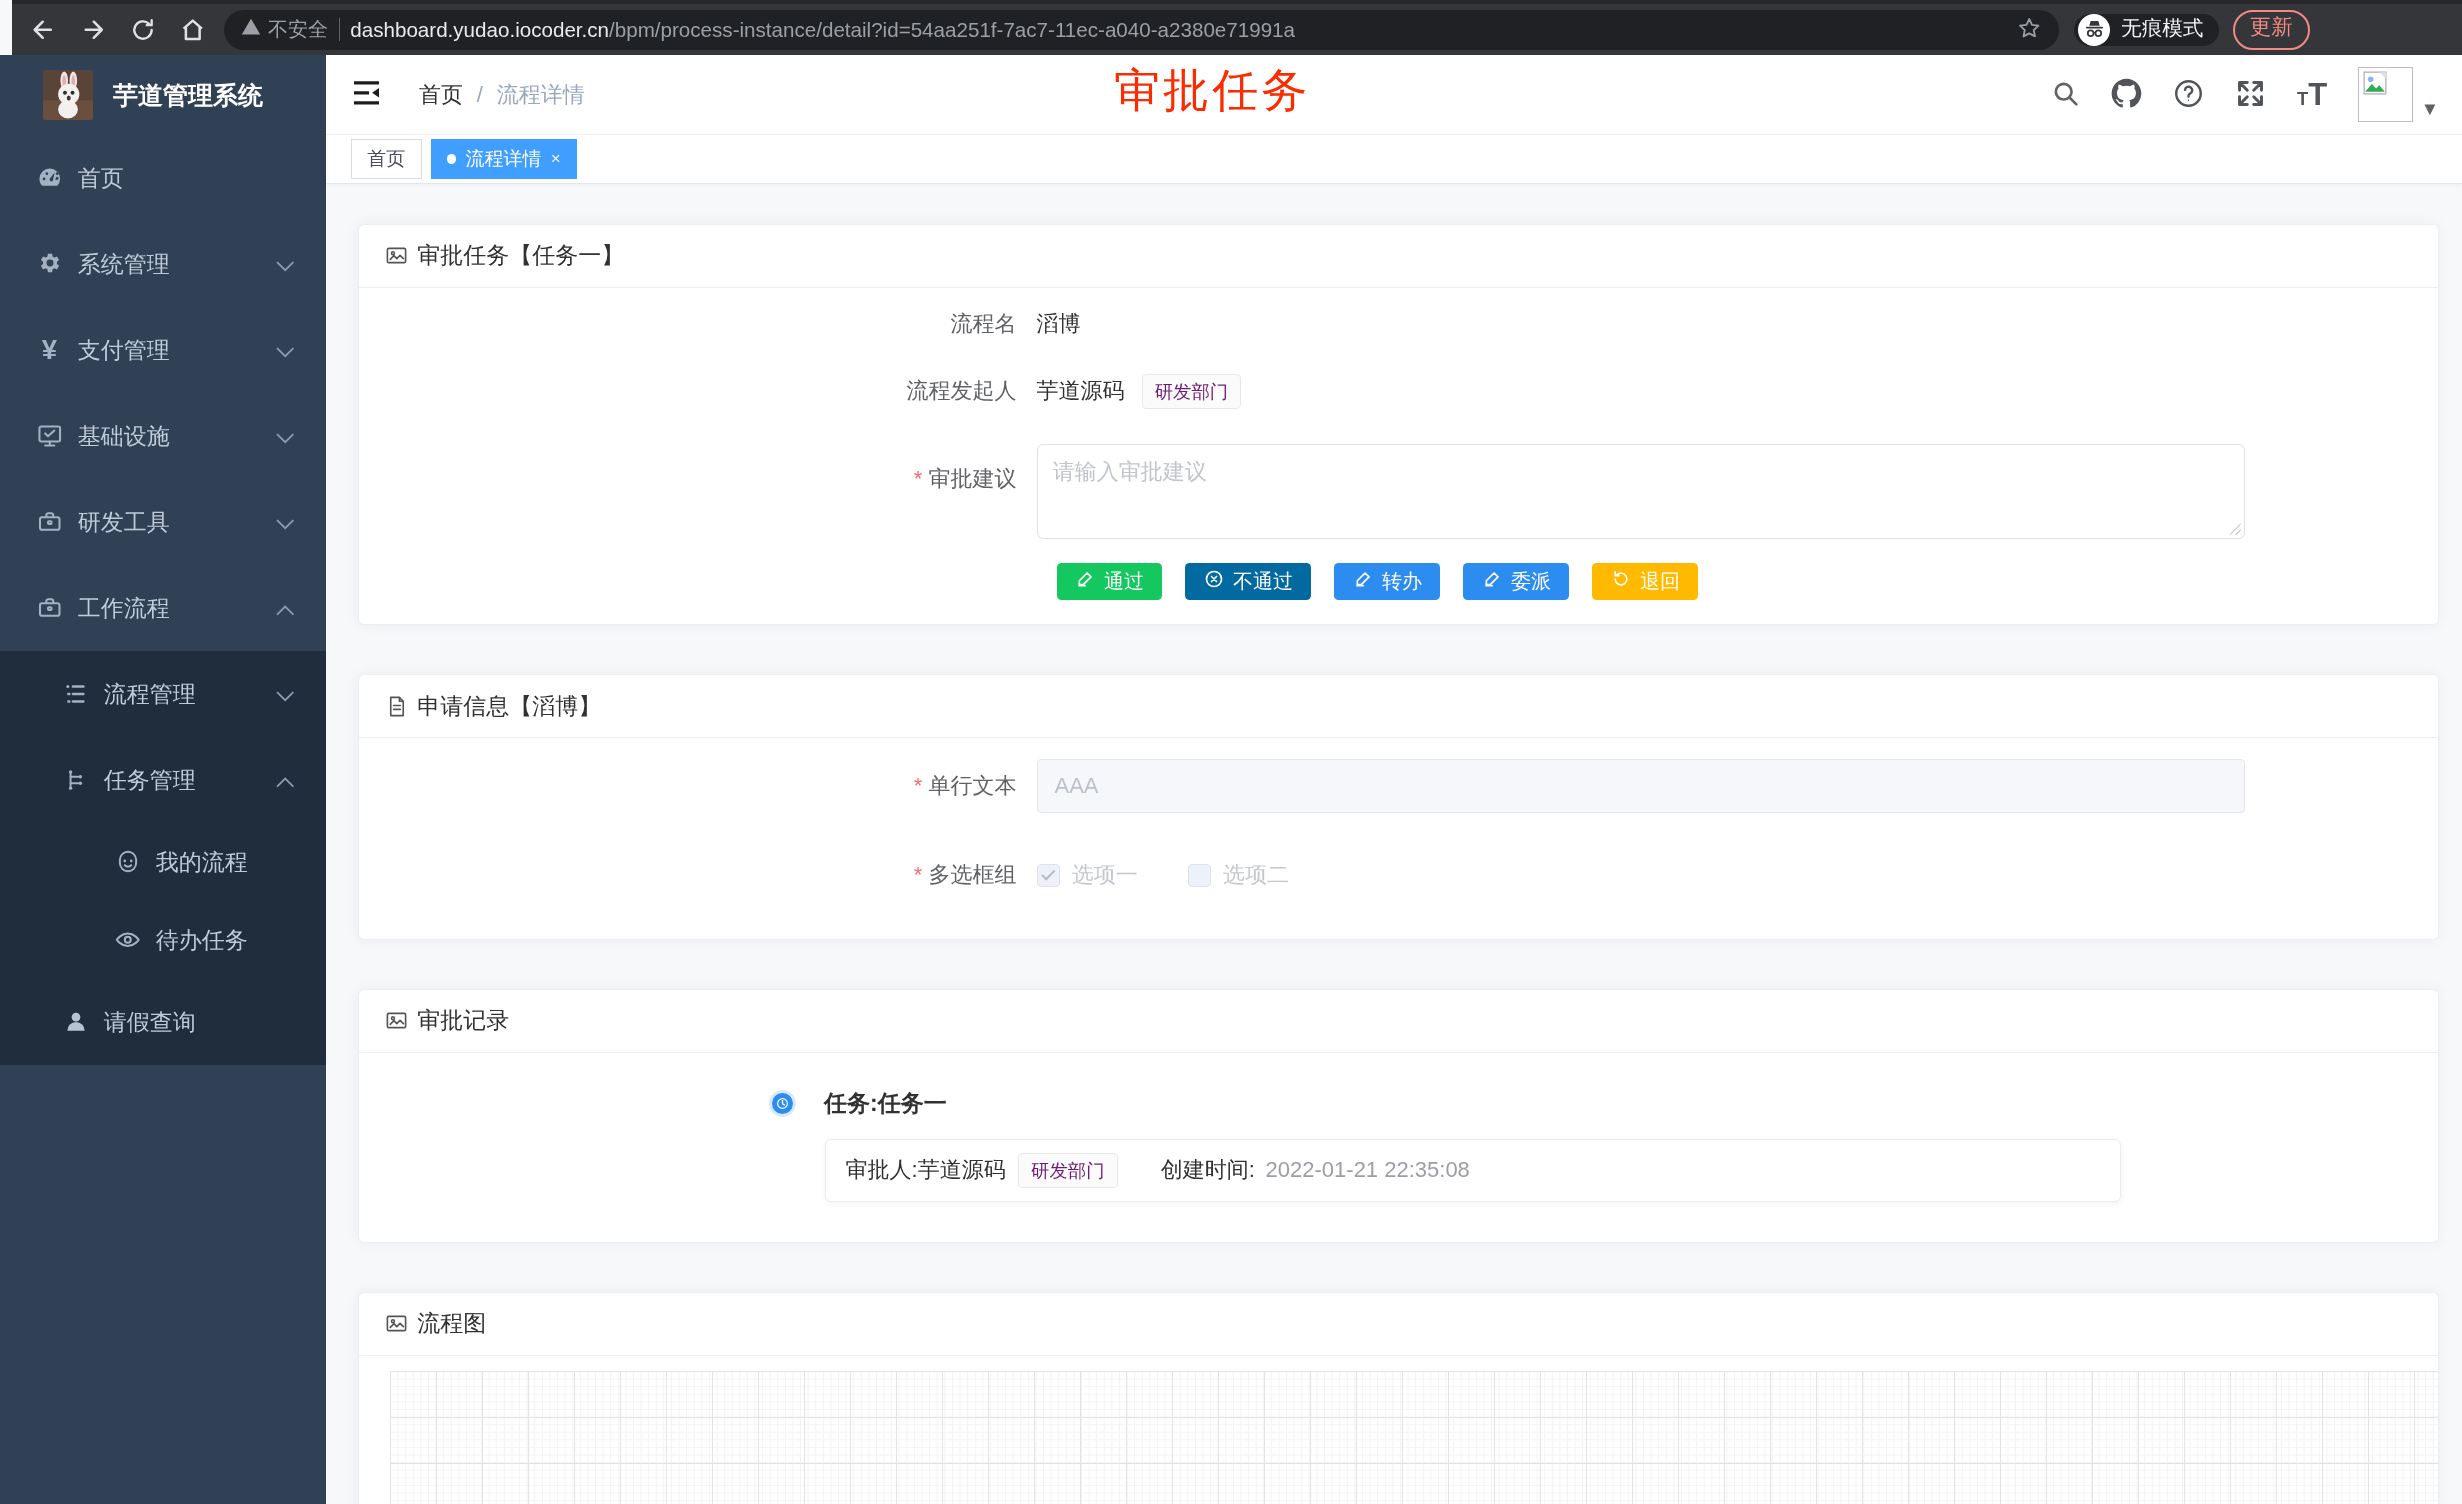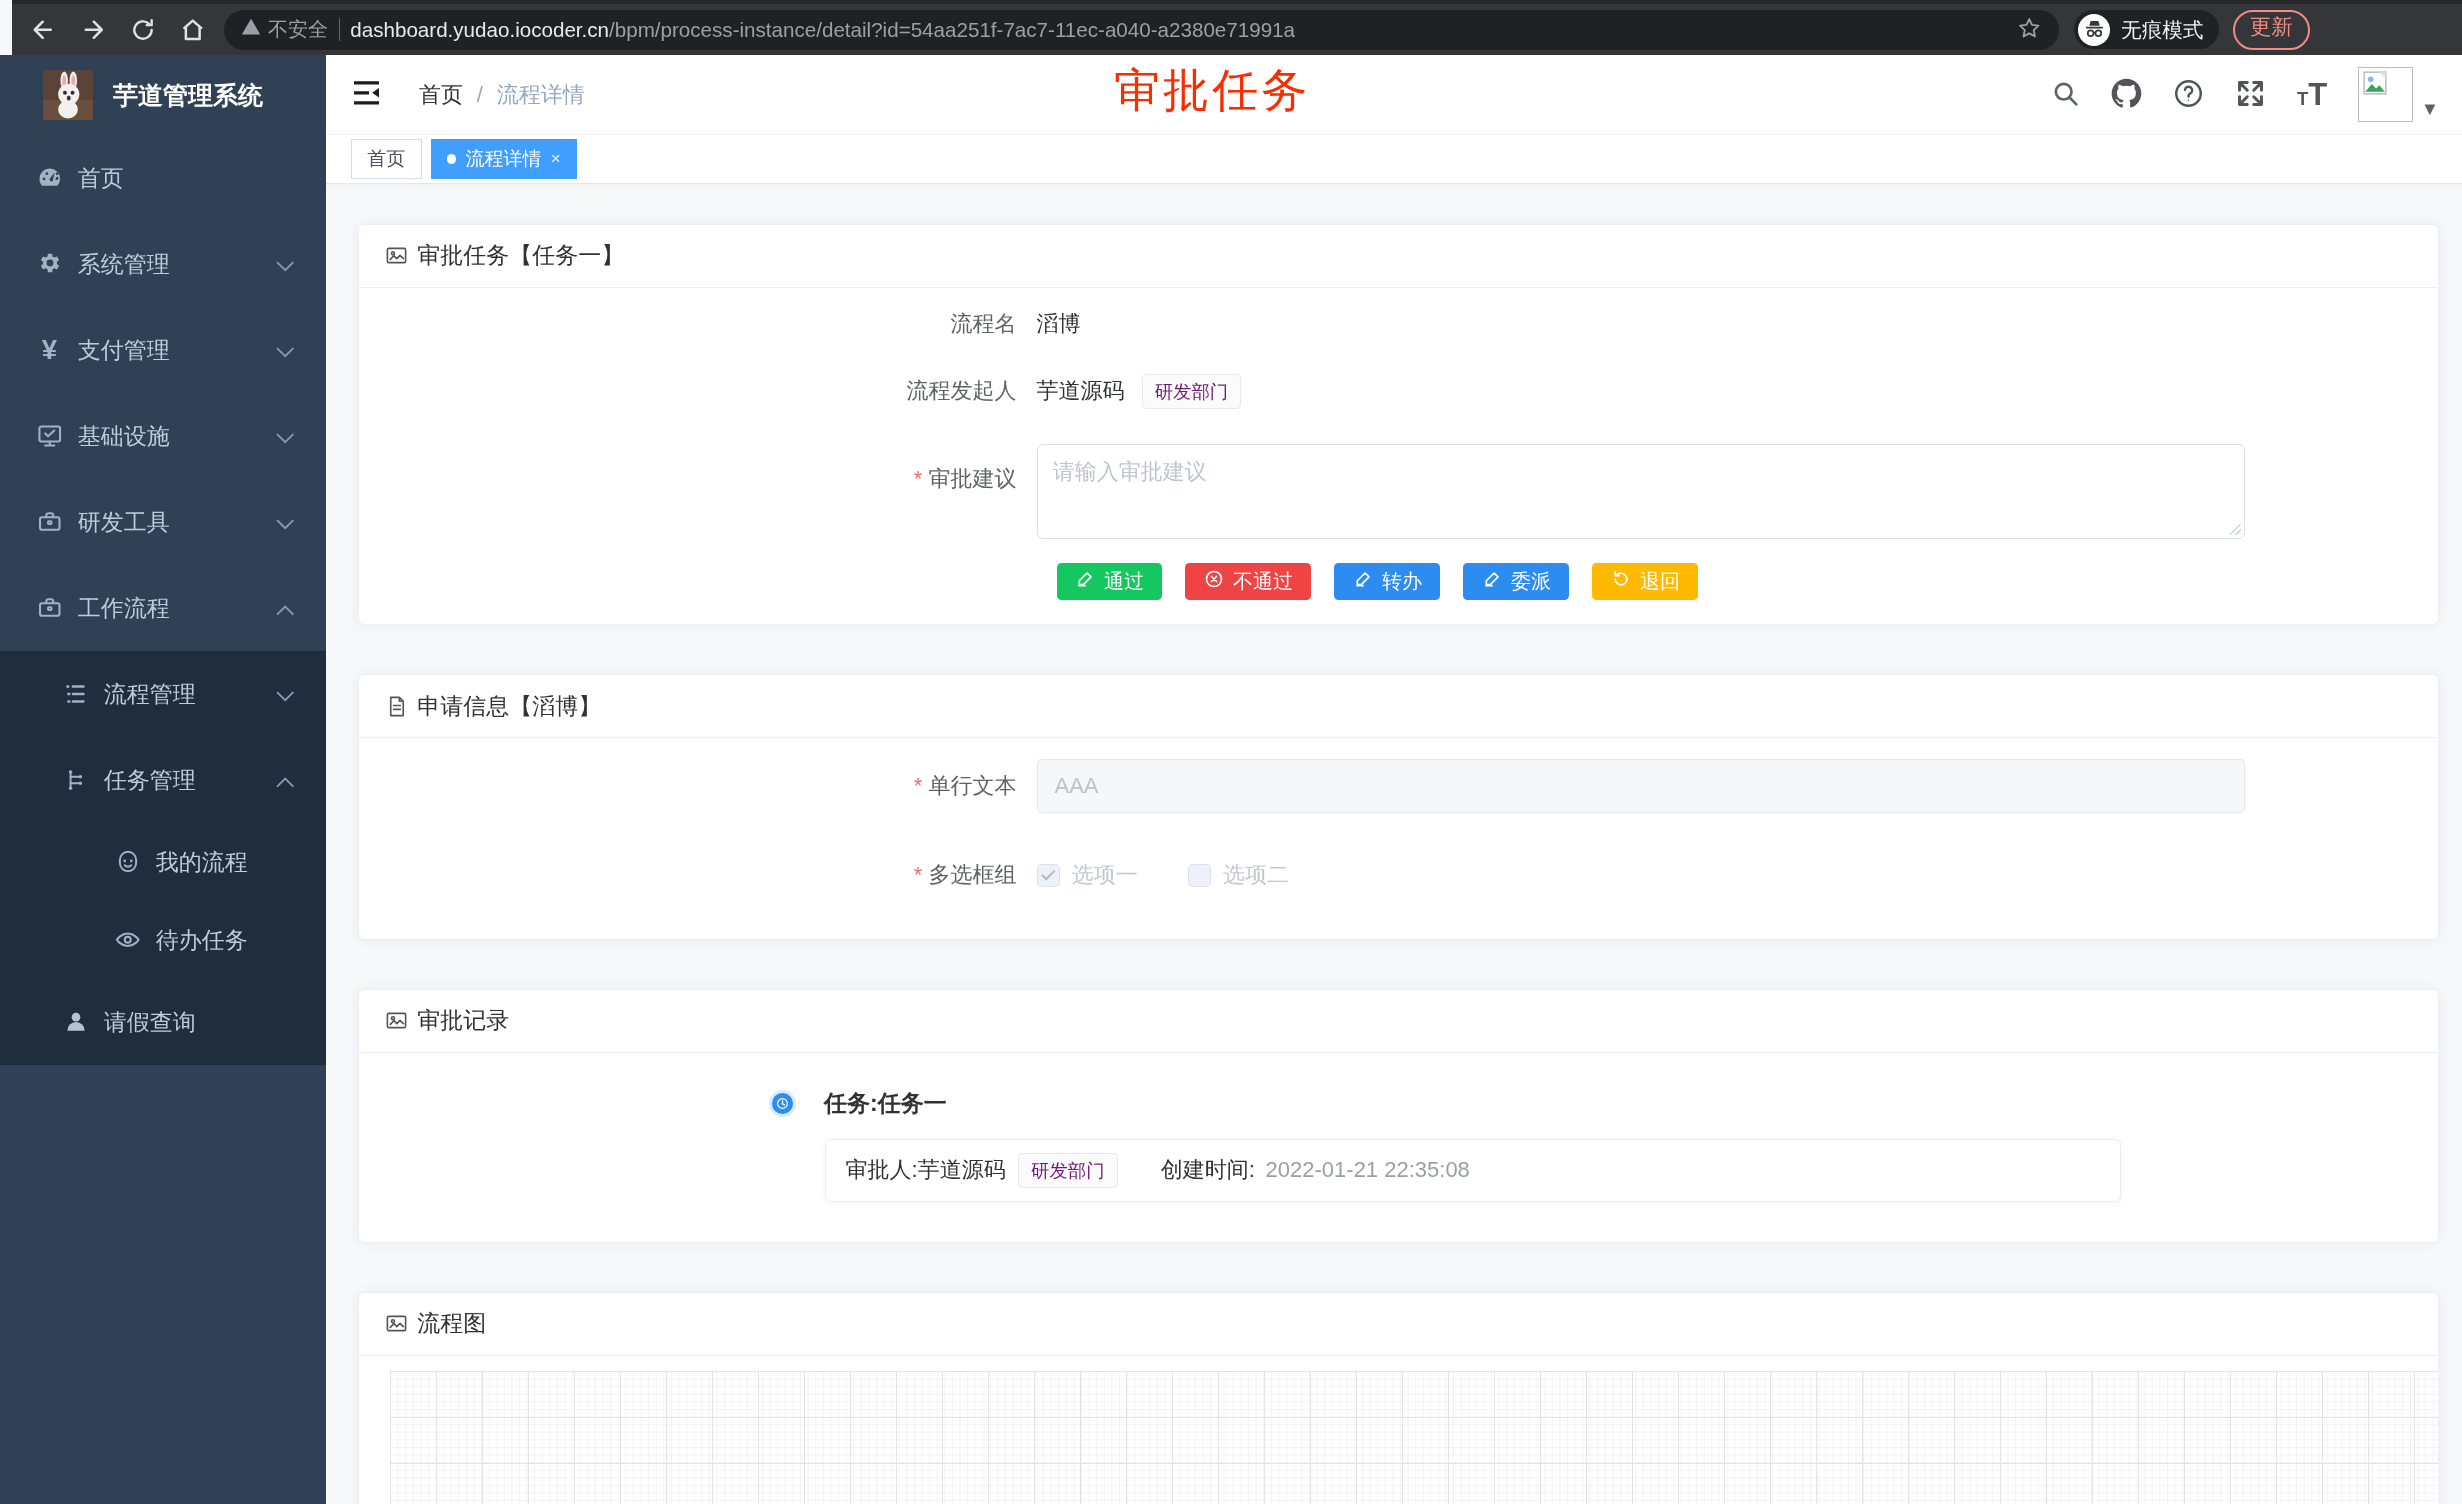--- a/index.html
+++ b/index.html
@@ -12,22 +12,22 @@
     border-top:4.6px solid #26272b; display:flex; align-items:center; padding-left:17px; }
   .bnav { display:flex; align-items:center; gap:23px; color:#dee1e6; }
   .bnav svg { display:block; }
   .urlpill { margin-left:17px; height:40px; width:1835px; background:#202124; border-radius:20px;
     display:flex; align-items:center; padding:0 17px; gap:10.7px; }
   .sec { color:#9aa0a6; font-size:20px; display:flex; align-items:center; gap:7.6px; }
   .url-div { width:0.8px; height:23px; background:#5f6368; }
   .url { font-size:20.6px; color:#e8eaed; white-space:nowrap; }
   .url .path { color:#9aa0a6; }
   .url-spacer { flex:1; }
-  .incog { margin-left:15.3px; height:39px; background:#202124; border-radius:20px; display:flex;
-    align-items:center; padding:0 15.3px 0 4.6px; gap:10.7px; }
+  .incog { margin-left:15.3px; height:32px; background:#202124; border-radius:20px; display:flex;
+    padding:0 15.3px 0 4.6px; gap:10.7px; }
   .incog .cir { width:32px; height:32px; border-radius:50%; background:#ffffff; display:flex;
     align-items:center; justify-content:center; }
   .incog span.lbl { color:#f1f3f4; font-size:20.6px; }
   .updt { margin-left:13.8px; margin-right:10.7px; height:40px; border:2.3px solid #f28b82; border-radius:21.4px;
     display:flex; align-items:center; padding:0 15.3px; gap:15.3px; color:#f28b82; font-size:21.4px; font-weight:500;flex-direction:column; }
   .dots3 { display:flex; flex-direction:column; gap:3.8px; }
   .dots3 i { width:4.6px; height:4.6px; border-radius:50%; background:#f28b82; }
 
   
   .app { position:absolute; top:55px; left:0; right:0; bottom:0; display:flex; }
@@ -92,21 +92,21 @@
     font-family:"Liberation Sans","DejaVu Sans",sans-serif; }
   textarea.sugg::placeholder { color:#c0c4cc; }
   .ta-wrap::after { content:""; position:absolute; right:3.8px; bottom:6.9px; width:11.5px; height:11.5px;
     background:repeating-linear-gradient(-45deg,transparent 0 3.1px,#c9ccd3 3.1px 4.6px);
     clip-path:polygon(100% 0,100% 100%,0 100%); }
   .btn-row { display:flex; gap:23px; padding-left:670px; margin-top:12.2px; }
   .btn { height:37px; border:none; border-radius:4.6px; color:#fff; font-size:20px; padding:0 18.4px;
     display:inline-flex; align-items:center; gap:9.2px; cursor:pointer;
     font-family:"Liberation Sans","DejaVu Sans",sans-serif; }
   .btn.success { background:#15c75f; }
-  .btn.danger  { background:#ef4444;justify-content:center; }
+  .btn.danger  { background:#0369a1;justify-content:center; }
   .btn.primary { background:#2d8cf0; }
   .btn.warning { background:#ffba00; }
 
   .input-dis { width:1208px; height:54px; background:#f5f7fa; border:0.8px solid #e3e6ec; border-radius:4.6px;
     color:#bcc2cc; font-size:22px; display:flex; align-items:center; padding:0 17px; }
   .cbrow { display:flex; align-items:center; height:54px; }
   .cb { width:23px; height:23px; border-radius:4.6px; background:#edf1fa; border:0.8px solid #dde1ea;
     position:relative; flex:none; }
   .cb.checked::after { content:""; position:absolute; left:4.6px; top:5.4px; width:10.7px; height:5.4px;
     border-left:2.3px solid #b4bac4; border-bottom:2.3px solid #b4bac4; transform:rotate(-45deg); }

